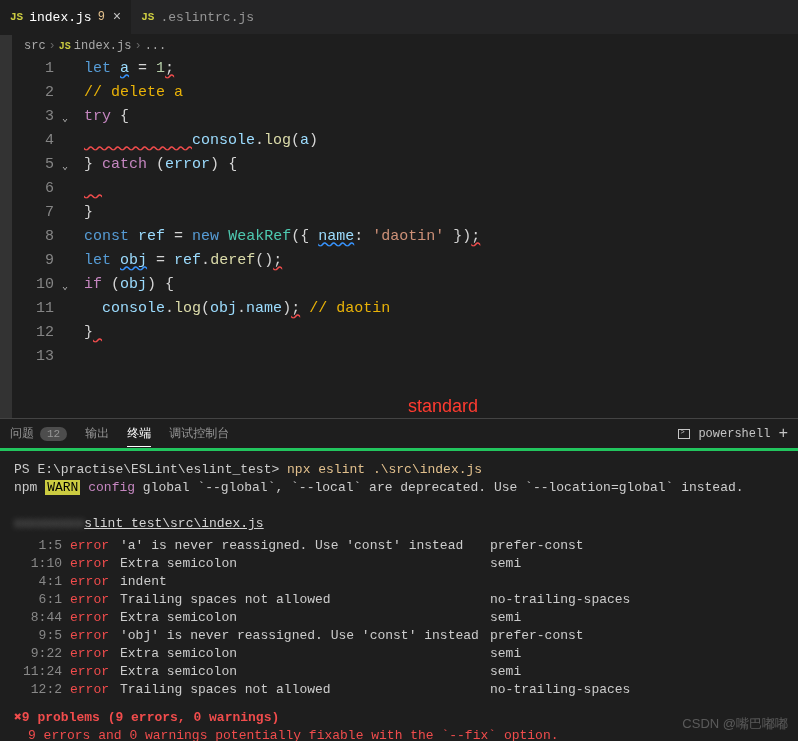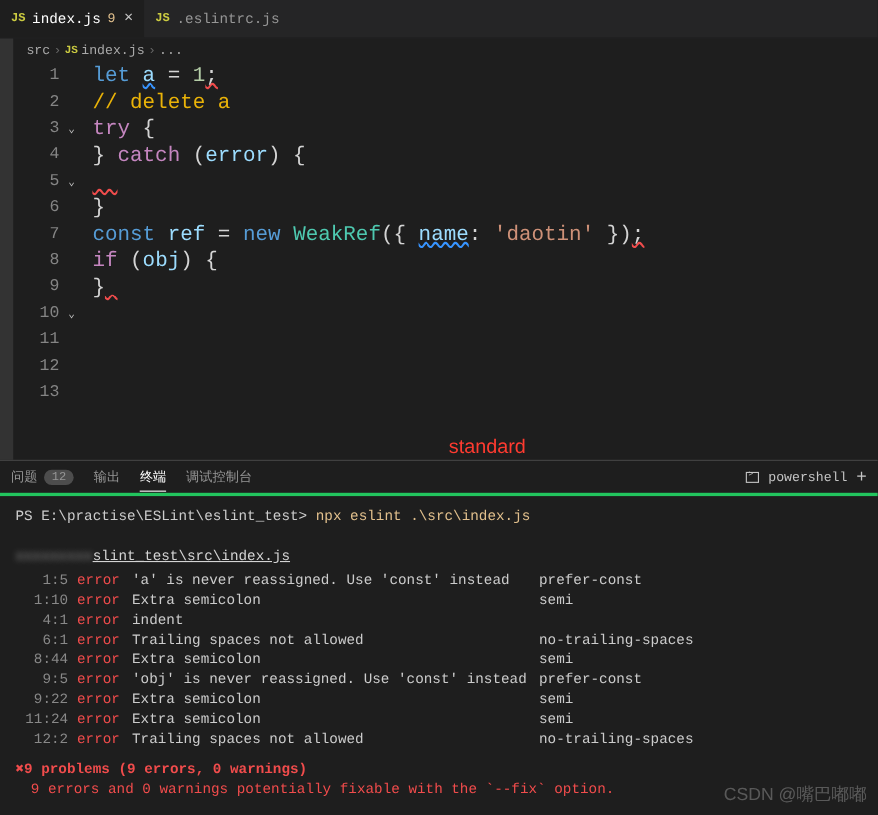--- a/index.html
+++ b/index.html
@@ -17,21 +17,21 @@
 .tab .badge { color: #e2c08d; font-size: 12px; }
 .tab .close { color: #c5c5c5; font-size: 14px; margin-left: 2px; }
 
 .breadcrumb { display: flex; align-items: center; height: 22px; padding: 0 12px; font-size: 12px; color: #a9a9a9; gap: 3px; }
 .breadcrumb .sep { color: #666; }
 
 .editor { position: relative; height: 355px; display: flex; }
 .gutter { width: 58px; text-align: right; padding-right: 16px; color: #858585; font-size: 15px; line-height: 24px; }
 .gutter .ln { height: 24px; position: relative; }
 .gutter .fold { position: absolute; right: -14px; top: 2px; color: #c5c5c5; font-size: 10px; }
-.code { flex: 1; font-size: 19px; line-height: 24px; padding-left: 14px; }
+.code { flex: 1; font-size: 15px; line-height: 24px; padding-left: 14px; }
 .code .line { height: 24px; white-space: pre; position: relative; }
 .kw { color: #569cd6; } .kw2 { color: #c586c0; }
 .var { color: #9cdcfe; } .fn { color: #dcdcaa; }
 .cls { color: #4ec9b0; } .num { color: #b5cea8; }
 .str { color: #ce9178; } .cmt { color: #eab308; }
 .pun { color: #d4d4d4; } .op { color: #d4d4d4; }
 
 .underline-err { text-decoration: underline wavy #f14c4c; text-decoration-skip-ink: none; }
 .underline-info { text-decoration: underline wavy #3794ff; text-decoration-skip-ink: none; }
 
@@ -60,21 +60,21 @@
 .errtable .row { display: flex; }
 .errtable .pos { width: 56px; text-align: right; color: #888; padding-right: 8px; }
 .errtable .lvl { width: 50px; color: #f14c4c; }
 .errtable .msg { flex: 0 0 370px; color: #ccc; }
 .errtable .rule { color: #ccc; }
 
 .summary { margin-top: 10px; color: #f14c4c; font-weight: bold; }
 .summary .x { color: #f14c4c; }
 .fixline { color: #f14c4c; margin-left: 14px; }
 
-.watermark { position: absolute; right: 10px; bottom: 8px; color: rgba(200,200,200,0.35); font-size: 16px; font-family: sans-serif; }
+.watermark { position: absolute; right: 10px; bottom: 8px; color: rgba(200,200,200,0.35); font-size: 13px; font-family: sans-serif; }
 
 .activity { position: absolute; left: 0; top: 35px; bottom: 0; width: 12px; background: #333333; }
 </style>
 </head>
 <body>
 
 <div class="tabs">
   <div class="tab active">
     <span class="js-icon">JS</span>
     <span class="name">index.js</span>
@@ -111,25 +111,28 @@
       <div class="ln">9</div>
     <div class="ln">10<span class="fold">⌄</span></div>
     <div class="ln">11</div>
       <div class="ln">12</div>
       <div class="ln">13</div>
   </div>
   <div class="code">
     <div class="line"><span class="kw">let</span> <span class="var underline-info">a</span> <span class="op">=</span> <span class="num">1</span><span class="pun underline-err">;</span></div>
     <div class="line"><span class="cmt">// delete a</span></div>
     <div class="line"><span class="kw2">try</span> <span class="pun">{</span></div>
+    <div class="line"><span class="underline-err">            </span><span class="var">console</span><span class="pun">.</span><span class="fn">log</span><span class="pun">(</span><span class="var">a</span><span class="pun">)</span></div>
     <div class="line"><span class="pun">}</span> <span class="kw2">catch</span> <span class="pun">(</span><span class="var">error</span><span class="pun">)</span> <span class="pun">{</span></div>
     <div class="line"><span class="underline-err">  </span></div>
     <div class="line"><span class="pun">}</span></div>
     <div class="line"><span class="kw">const</span> <span class="var">ref</span> <span class="op">=</span> <span class="kw">new</span> <span class="cls">WeakRef</span><span class="pun">(</span><span class="pun">{</span> <span class="var underline-info">name</span><span class="pun">:</span> <span class="str">'daotin'</span> <span class="pun">}</span><span class="pun">)</span><span class="pun underline-err">;</span></div>
+    <div class="line"><span class="kw">let</span> <span class="var underline-info">obj</span> <span class="op">=</span> <span class="var">ref</span><span class="pun">.</span><span class="fn">deref</span><span class="pun">(</span><span class="pun">)</span><span class="pun underline-err">;</span></div>
     <div class="line"><span class="kw2">if</span> <span class="pun">(</span><span class="var">obj</span><span class="pun">)</span> <span class="pun">{</span></div>
+    <div class="line">  <span class="var">console</span><span class="pun">.</span><span class="fn">log</span><span class="pun">(</span><span class="var">obj</span><span class="pun">.</span><span class="var">name</span><span class="pun">)</span><span class="pun underline-err">;</span> <span class="cmt">// daotin</span></div>
     <div class="line"><span class="pun">}</span><span class="underline-err"> </span></div>
     <div class="line"></div>
   </div>
 </div>
 
 <div class="red-label">standard</div>
 
 <div class="panel">
   <div class="panel-tabs">
     <div class="ptab">
@@ -141,20 +144,21 @@
     <div class="ptab">调试控制台</div>
     <div class="panel-right">
       <span class="psicon"></span>
       <span>powershell</span>
       <span class="plus">+</span>
     </div>
   </div>
 
   <div class="term">
     <div><span class="ps">PS </span><span class="ps">E:\practise\ESLint\eslint_test&gt;</span> <span class="cmd">npx eslint .\src\index.js</span></div>
+    <div><span class="ps">npm </span><span class="warn">WARN</span><span class="mag"> config</span><span class="ps"> global `--global`, `--local` are deprecated. Use `--location=global` instead.</span></div>
     <div style="height:18px;"></div>
     <div><span class="blur">xxxxxxxxx</span><span class="ul">slint_test\src\index.js</span></div>
 
     <div class="errtable">
       <div class="row">
           <span class="pos">1:5</span>
           <span class="lvl">error</span>
           <span class="msg">'a' is never reassigned. Use 'const' instead</span>
           <span class="rule">prefer-const</span>
         </div>

